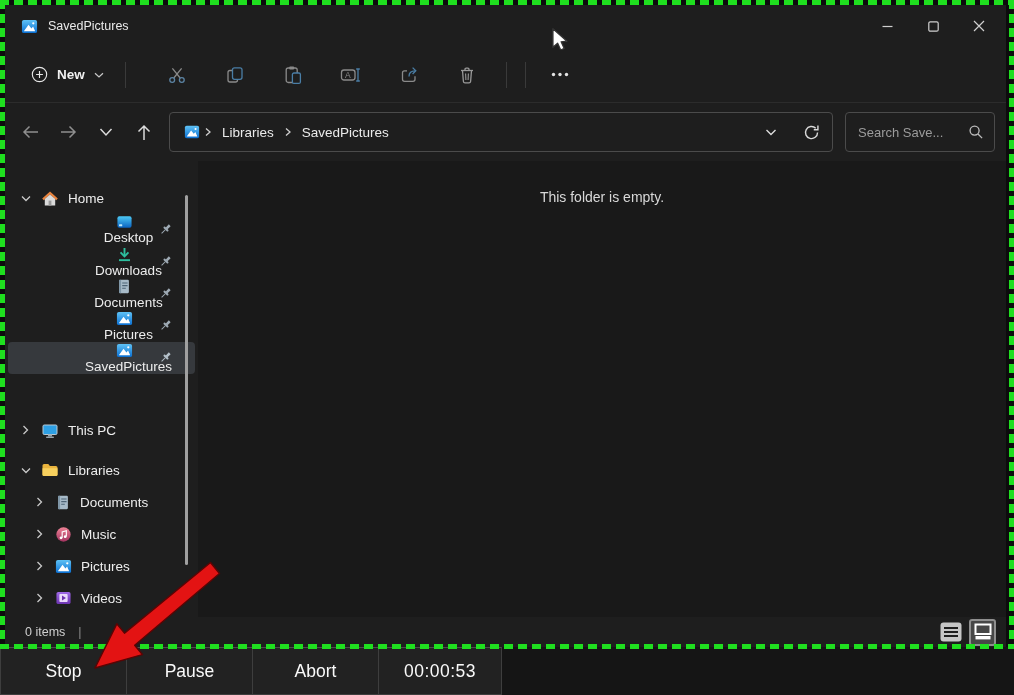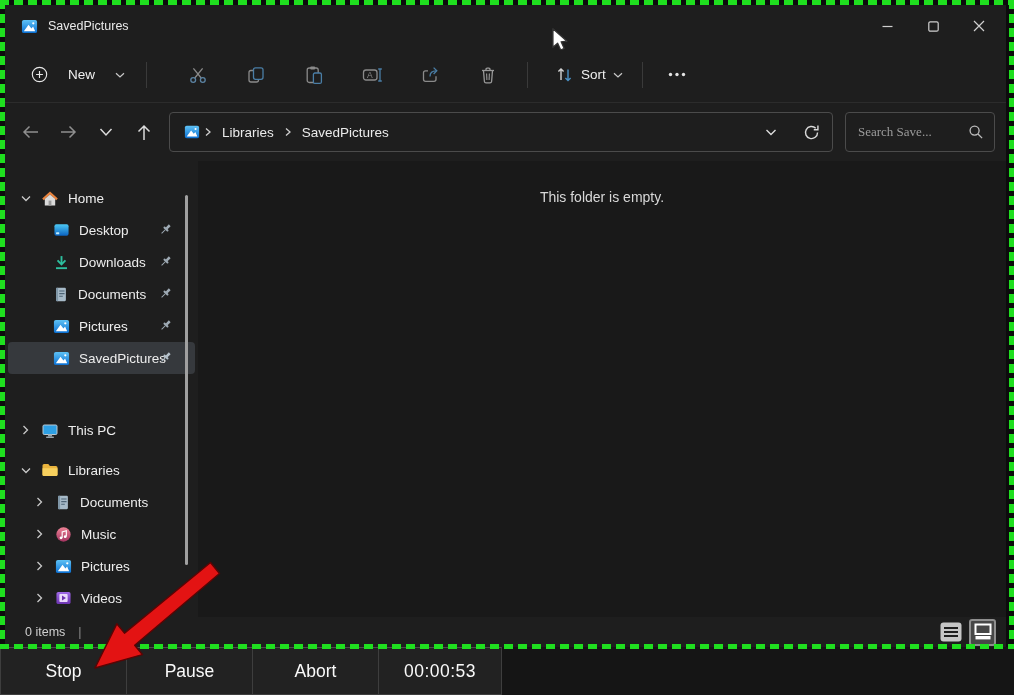--- a/index.html
+++ b/index.html
@@ -20,21 +20,21 @@
   }
 
   
   .titlebar { height:42px; display:flex; align-items:center; padding:0 4px 0 16px; }
   .title-text { margin-left:10px; font-size:12.5px; color:#eaeaea; }
   .win-controls { margin-left:auto; display:flex; }
   .win-btn { width:46px; height:34px; display:flex; align-items:center; justify-content:center; }
 
   
   .toolbar { height:56px; display:flex; align-items:center; padding:0 14px; border-bottom:1px solid #2c2c2c; }
-  .tb-new { display:flex; align-items:center; gap:20px; padding:9px 12px; border-radius:5px; }
+  .tb-new { display:flex; align-items:center; gap:9px; padding:9px 12px; border-radius:5px;font-weight:bold; }
   .tb-label { font-size:13.5px; color:#f0f0f0; }
   .tb-sep { width:1px; height:26px; background:#3a3a3a; margin:0 9px; }
   .tb-icons { display:flex; gap:14px; margin-left:20px; margin-right:8px; }
   .tb-icon-btn { width:44px; height:38px; display:flex; align-items:center; justify-content:center; border-radius:5px; }
   .tb-drop { display:flex; align-items:center; gap:7px; padding:9px 10px; border-radius:5px; margin-left:8px; }
   .tb-ellipsis { width:38px; height:36px; display:flex; align-items:center; justify-content:center; border-radius:5px; margin-left:6px; }
 
   
   .addr-row { height:58px; display:flex; align-items:center; padding:0 10px 0 6px; }
   .nav-btn { width:38px; height:36px; display:flex; align-items:center; justify-content:center; border-radius:5px; }
@@ -45,34 +45,34 @@
   .crumb { font-size:13.5px; color:#eaeaea; padding:4px 6px; border-radius:4px; white-space:nowrap; }
   .crumb-chev { margin:0 4px; }
   .addr-right { margin-left:auto; display:flex; align-items:center; gap:10px; }
   .addr-btn { width:30px; height:30px; display:flex; align-items:center; justify-content:center; border-radius:4px; }
   .search-box {
     width:150px; height:40px; border:1px solid #4b4b4b; border-radius:4px;
     margin-left:12px; display:flex; align-items:center; padding:0 10px 0 12px; background:#1e1e1e;
   }
   .search-box input {
     flex:1; min-width:0; background:transparent; border:none; outline:none;
-    font-family:Liberation Serif, serif; font-size:13px; color:#e5e5e5;
+    font-family:Liberation Sans, sans-serif; font-size:13px; color:#e5e5e5;
   }
   .search-box input::placeholder { color:#9b9b9b; }
 
   
   .content { flex:1; display:flex; min-height:0; position:relative; }
   .sidebar { width:193px; padding-top:21px; position:relative; flex:none; }
   .srow { height:32px; display:flex; align-items:center; margin:0 3px; padding-left:9px;
           border-radius:4px; position:relative; white-space:nowrap; overflow:hidden;text-align:center; }
   .srow.selected { background:#36393d; }
   .srow .chev { width:17px; display:flex; justify-content:center; flex:none; }
   .srow .sicon { margin-left:7px; flex:none; }
   .srow .slabel { margin-left:9px; font-size:13.5px; color:#ededed; }
-  .srow.child-pin { padding-left:45px; }
+  .srow.child-pin { padding-left:45px;flex-direction:column; }
   .srow.child-pin .sicon { margin-left:0; }
   .srow.child-chev { padding-left:23px; }
   .pin { position:absolute; right:22px; top:8px; }
   .gap-lg { height:40px; } .gap-sm { height:8px; }
   .sb-scrollbar { position:absolute; right:10px; top:34px; width:3px; height:370px; background:#a0a0a0; border-radius:2px; }
   .pane-divider { position:absolute; left:193px; top:0; bottom:0; width:1px; background:#262626; }
 
   .main { flex:1; position:relative; background:#191919; }
   .empty-msg { position:absolute; top:28px; left:0; right:0; text-align:center; font-size:14px; color:#d8d8d8; }
 
@@ -231,34 +231,20 @@
               <path d="M5.5 5.5 L6.4 16.5 a1.6 1.6 0 0 0 1.6 1.4 h4 a1.6 1.6 0 0 0 1.6 -1.4 L14.5 5.5" fill="none" stroke="#999" stroke-width="1.3"></path>
               <line x1="8.6" y1="8.5" x2="8.9" y2="15" stroke="#999" stroke-width="1.1"></line>
               <line x1="11.4" y1="8.5" x2="11.1" y2="15" stroke="#999" stroke-width="1.1"></line>
             </svg>
           </span>
       </div>
     </div>
 
     <div class="tb-sep"></div>
 
-    <div class="tb-drop">
-      <span>
-        <svg width="19" height="19" viewBox="0 0 19 19">
-            <path d="M6 15 V4 M3.4 6.6 L6 4 L8.6 6.6" fill="none" stroke="#d4d4d4" stroke-width="1.4"></path>
-            <path d="M13 4.5 V15.5 M10.4 12.9 L13 15.5 L15.6 12.9" fill="none" stroke="#4a90c4" stroke-width="1.4"></path>
-          </svg>
-      </span>
-      <span class="tb-label">Sort</span>
-      <span>
-        <svg width="10" height="8" viewBox="0 0 10 8">
-            <path d="M1 2.2 L5 6 L9 2.2" fill="none" stroke="#c9c9c9" stroke-width="1.2"></path>
-          </svg>
-      </span>
-    </div>
 
 
     <div class="tb-sep"></div>
 
     <div class="tb-ellipsis">
       <span>
         <svg width="18" height="5" viewBox="0 0 18 5">
             <circle cx="2.5" cy="2.5" r="1.7" fill="#e3e3e3"></circle>
             <circle cx="9" cy="2.5" r="1.7" fill="#e3e3e3"></circle>
             <circle cx="15.5" cy="2.5" r="1.7" fill="#e3e3e3"></circle>

